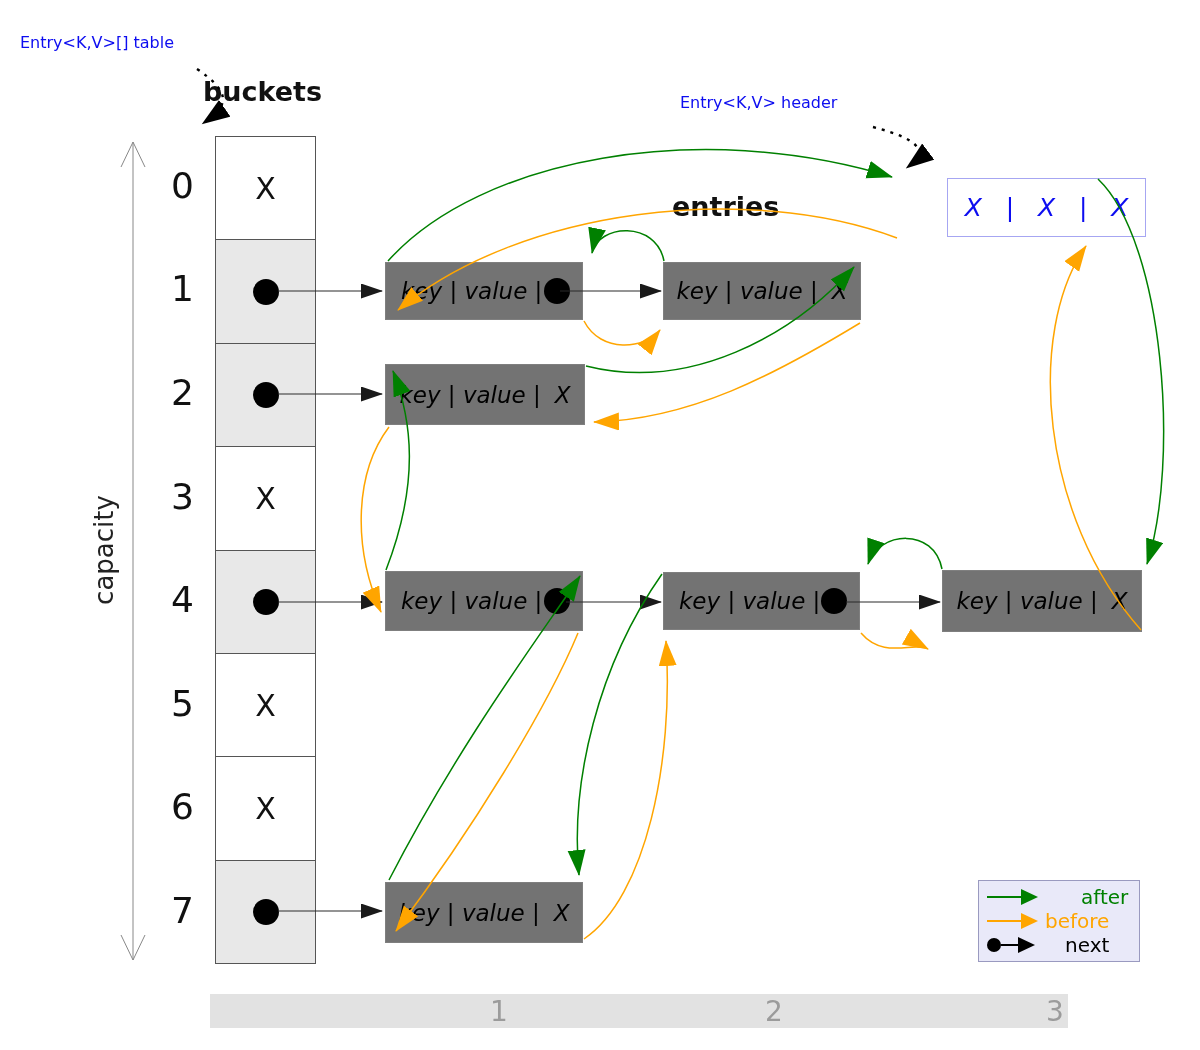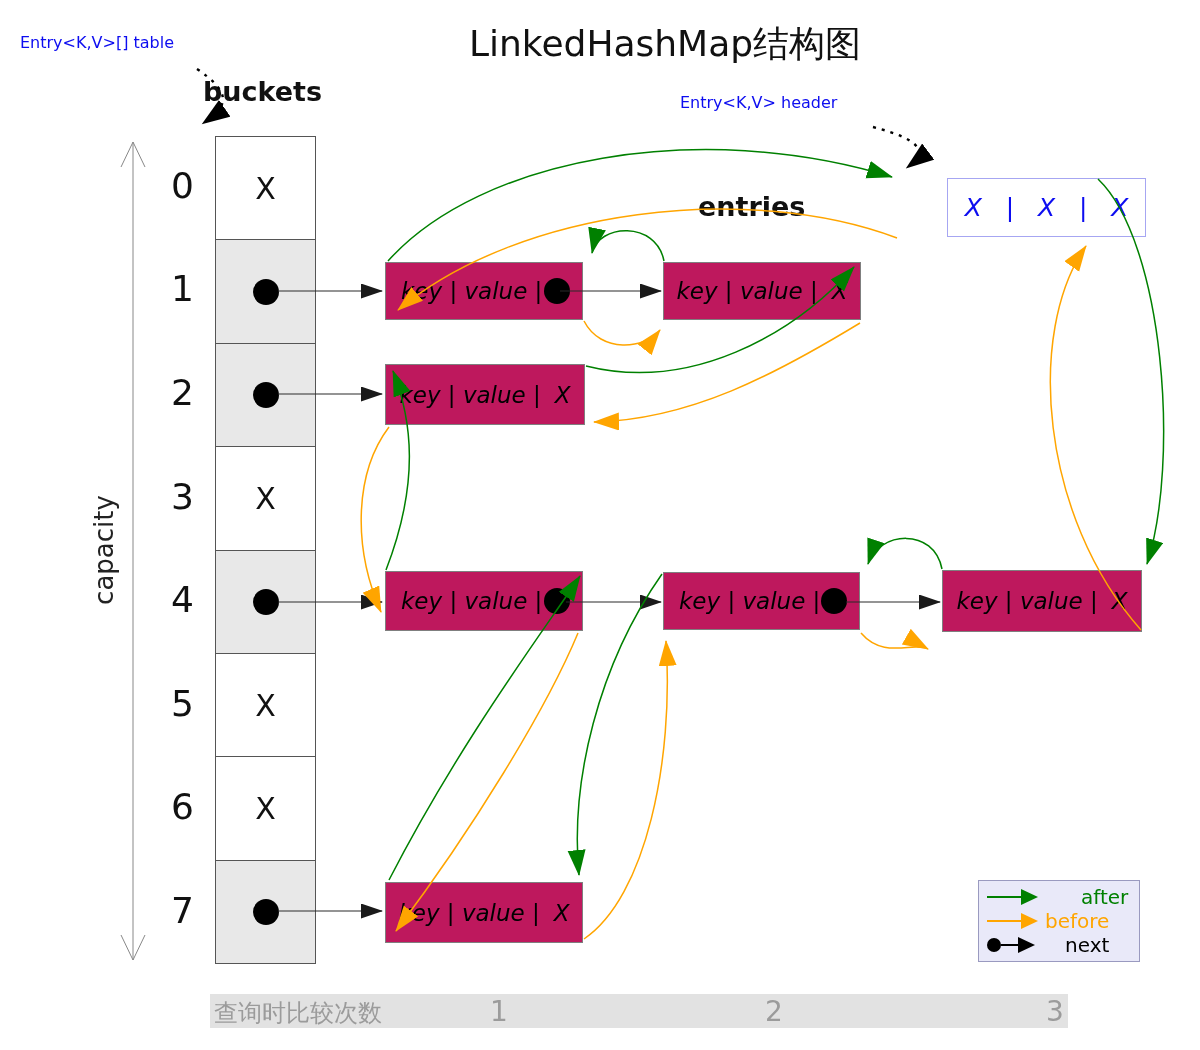--- a/index.html
+++ b/index.html
@@ -18,21 +18,21 @@
 
   .buckets{left:215px;top:136px;width:101px;height:828px;border:1px solid #555;
            box-sizing:border-box;display:flex;flex-direction:column;z-index:1;}
   .bcell{flex:1 1 0;border-bottom:1px solid #555;display:flex;align-items:center;
          justify-content:center;box-sizing:border-box;}
   .bcell:last-child{border-bottom:none;}
   .bcell.null{background:#ffffff;font-size:30px;color:#111;}
   .bcell.ptr{background:#e8e8e8;}
   .dot{width:26px;height:26px;border-radius:50%;background:#000;}
 
-  .entry{border:1px solid #7f7f7f;background:#be185d;box-sizing:border-box;display:flex;
+  .entry{border:1px solid #7f7f7f;background:#737373;box-sizing:border-box;display:flex;
          align-items:center;font-style:italic;font-size:23px;color:#000;z-index:2;}
   .entry.has-dot{justify-content:space-between;padding:0 12px 0 15px;}
   .entry.has-x{justify-content:center;gap:14px;}
   .edot{width:26px;height:26px;border-radius:50%;background:#000;flex:0 0 auto;}
   .header-node{border:1px solid #a6a6f2;background:#fff;box-sizing:border-box;display:flex;
          align-items:center;justify-content:center;font-style:italic;font-size:25px;
          color:#0d0df0;white-space:pre;z-index:2;margin-left:48px;}
 
   .legend{left:978px;top:880px;width:162px;height:82px;background:#e9e9f9;
           border:1px solid #9a9ac0;box-sizing:border-box;display:flex;flex-direction:column;
@@ -107,25 +107,24 @@
       <path d="M584,321 C601,354 645,349 660,330" marker-end="url(#mO)"></path>
       <path d="M860,323 C776,374 690,420 594,422" marker-end="url(#mO)"></path>
       <path d="M1141,630 C1040,516 1026,332 1086,246" marker-end="url(#mO)"></path>
       <path d="M861,633 C884,660 914,641 928,649" marker-end="url(#mO)"></path>
       <path d="M389,427 C355,472 352,546 381,612" marker-end="url(#mO)"></path>
       <path d="M578,633 C546,710 472,830 396,931" marker-end="url(#mO)"></path>
       <path d="M584,939 C646,897 674,760 666,641" marker-end="url(#mO)"></path>
     </g>
   </svg>
 
-  <div class="abs title">LinkedHashMap结构图</div>
   <div class="abs blue-label" style="left:20px;top:33px;">Entry&lt;K,V&gt;[] table</div>
   <div class="abs bold-label" style="left:203px;top:76px;">buckets</div>
   <div class="abs blue-label" style="left:680px;top:93px;">Entry&lt;K,V&gt; header</div>
-  <div class="abs bold-label" style="left:672px;top:191px;margin-left:26px;">entries</div>
+  <div class="abs bold-label" style="left:672px;top:191px;">entries</div>
   <div class="abs capacity">capacity</div>
 
   <div class="abs rownum" style="left:148px;top:165px;">0</div>
   <div class="abs rownum" style="left:148px;top:268px;">1</div>
   <div class="abs rownum" style="left:148px;top:372px;">2</div>
   <div class="abs rownum" style="left:148px;top:476px;">3</div>
   <div class="abs rownum" style="left:148px;top:579px;">4</div>
   <div class="abs rownum" style="left:148px;top:683px;">5</div>
   <div class="abs rownum" style="left:148px;top:786px;">6</div>
   <div class="abs rownum" style="left:148px;top:890px;">7</div>
@@ -209,18 +208,17 @@
       <span class="lgicon">
         <span class="lgdot"></span>
         <span class="lgline" style="width:17px;background:#000;"></span>
         <span class="lgtri" style="border-left:17px solid #000;"></span>
       </span>
       <span class="c-next">next</span>
     </div>
   </div>
 
   <div class="abs footer"></div>
-  <div class="abs footer-label">查询时比较次数</div>
   <div class="abs fcount" style="left:490px;">1</div>
   <div class="abs fcount" style="left:765px;">2</div>
   <div class="abs fcount" style="left:1046px;">3</div>
 
 </div>
 
 </body></html>

